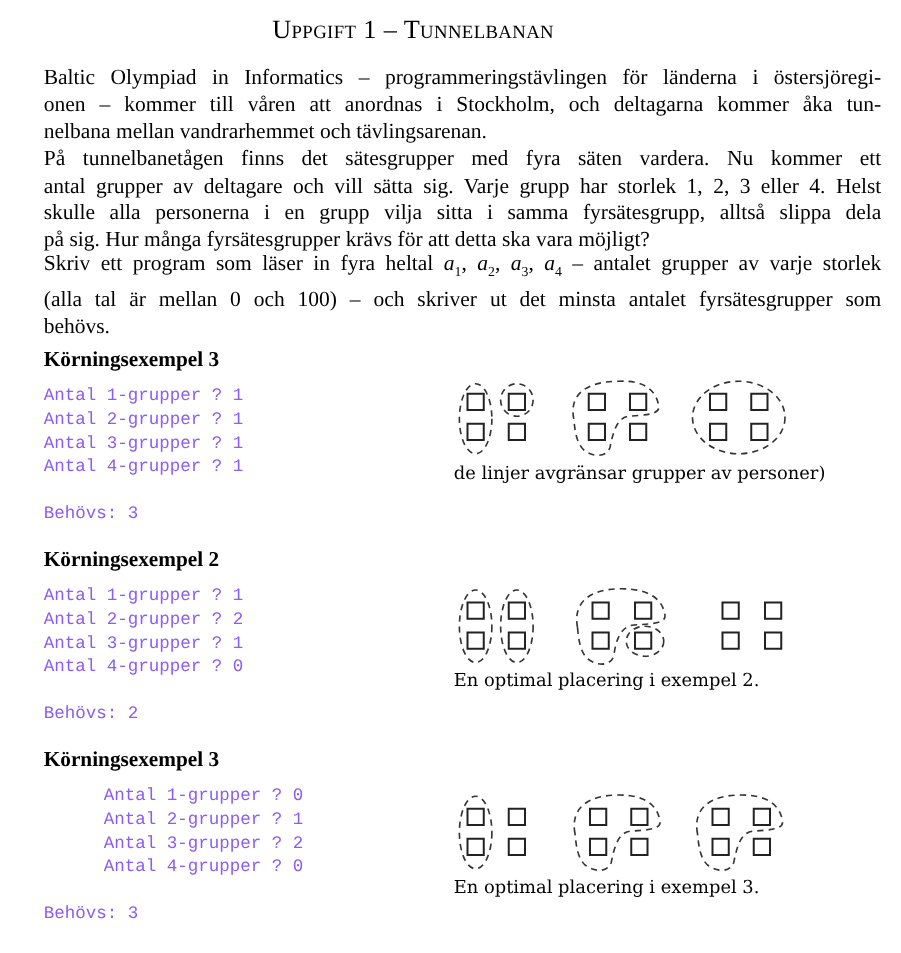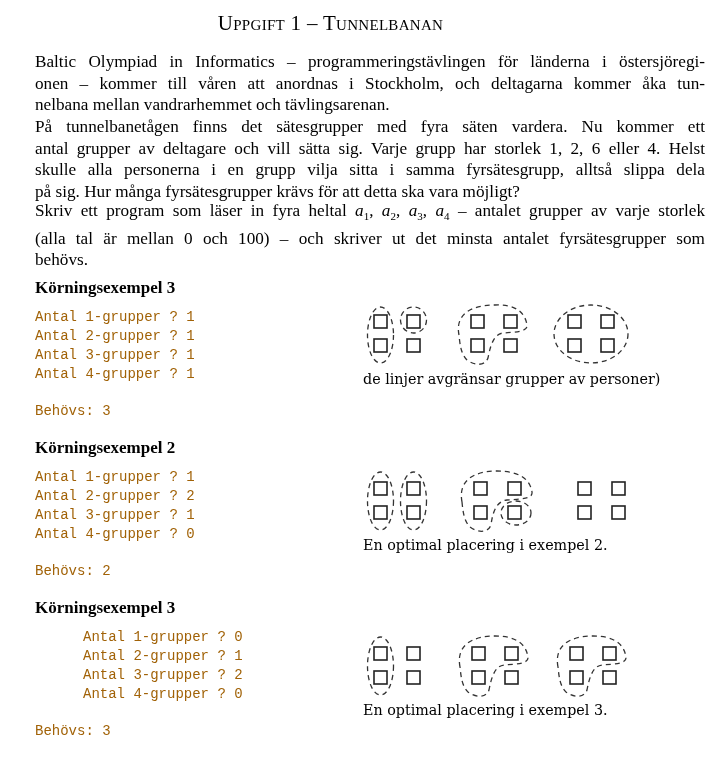--- a/index.html
+++ b/index.html
@@ -8,40 +8,40 @@
   .title { position:absolute; left:0; width:661px; top:11px; text-align:center;
            font-family:"Liberation Serif", serif; font-size:21px; font-variant:small-caps; letter-spacing:0.3px; }
   .para { position:absolute; left:35px; width:670px; font-family:"Liberation Serif", serif;
           font-size:17.2px; line-height:21.5px; text-align:justify; }
   .para .line { display:block; white-space:nowrap; text-align-last:justify; text-align:justify; }
   .para .line.last { text-align-last:left; }
   .math { font-style:italic; }
   .math sub { font-style:normal; font-size:11px; }
   .heading { position:absolute; left:35px; font-family:"Liberation Serif", serif; font-weight:bold; font-size:17px; }
   .code { position:absolute; left:35px; font-family:"Liberation Mono", monospace; font-size:14px;
-          line-height:19px; color:#a16207; white-space:pre; }
+          line-height:19px; color:#8b5cf6; white-space:pre; }
   .caption { position:absolute; left:363px; font-family:"DejaVu Serif", serif; font-size:14.3px; line-height:21px; white-space:nowrap; }
   svg.fig { position:absolute; left:355px; overflow:visible; }
   .seat { fill:none; stroke:#222; stroke-width:1.6; }
   .grp { fill:none; stroke:#333; stroke-width:1.3; stroke-dasharray:5 4; }
 </style>
 </head>
 <body>
 
 <div class="title">Uppgift 1 – Tunnelbanan</div>
 
 <div class="para" style="top:51px;">
   <span class="line">Baltic Olympiad in Informatics – programmeringstävlingen för länderna i östersjöregi-</span>
   <span class="line">onen – kommer till våren att anordnas i Stockholm, och deltagarna kommer åka tun-</span>
   <span class="line last">nelbana mellan vandrarhemmet och tävlingsarenan.</span>
 </div>
 
 <div class="para" style="top:116px;">
   <span class="line">På tunnelbanetågen finns det sätesgrupper med fyra säten vardera. Nu kommer ett</span>
-  <span class="line">antal grupper av deltagare och vill sätta sig. Varje grupp har storlek 1, 2, 6 eller 4. Helst</span>
+  <span class="line">antal grupper av deltagare och vill sätta sig. Varje grupp har storlek 1, 2, 3 eller 4. Helst</span>
   <span class="line">skulle alla personerna i en grupp vilja sitta i samma fyrsätesgrupp, alltså slippa dela</span>
   <span class="line last">på sig. Hur många fyrsätesgrupper krävs för att detta ska vara möjligt?</span>
 </div>
 
 <div class="para" style="top:200px;">
   <span class="line"><span>Skriv ett program som läser in fyra heltal </span><span class="math"><span>a</span><sub>1</sub></span>, <span class="math"><span>a</span><sub>2</sub></span>, <span class="math"><span>a</span><sub>3</sub></span>, <span class="math"><span>a</span><sub>4</sub></span><span> – antalet grupper av varje storlek</span></span>
   <span class="line">(alla tal är mellan 0 och 100) – och skriver ut det minsta antalet fyrsätesgrupper som</span>
   <span class="line last">behövs.</span>
 </div>
 

